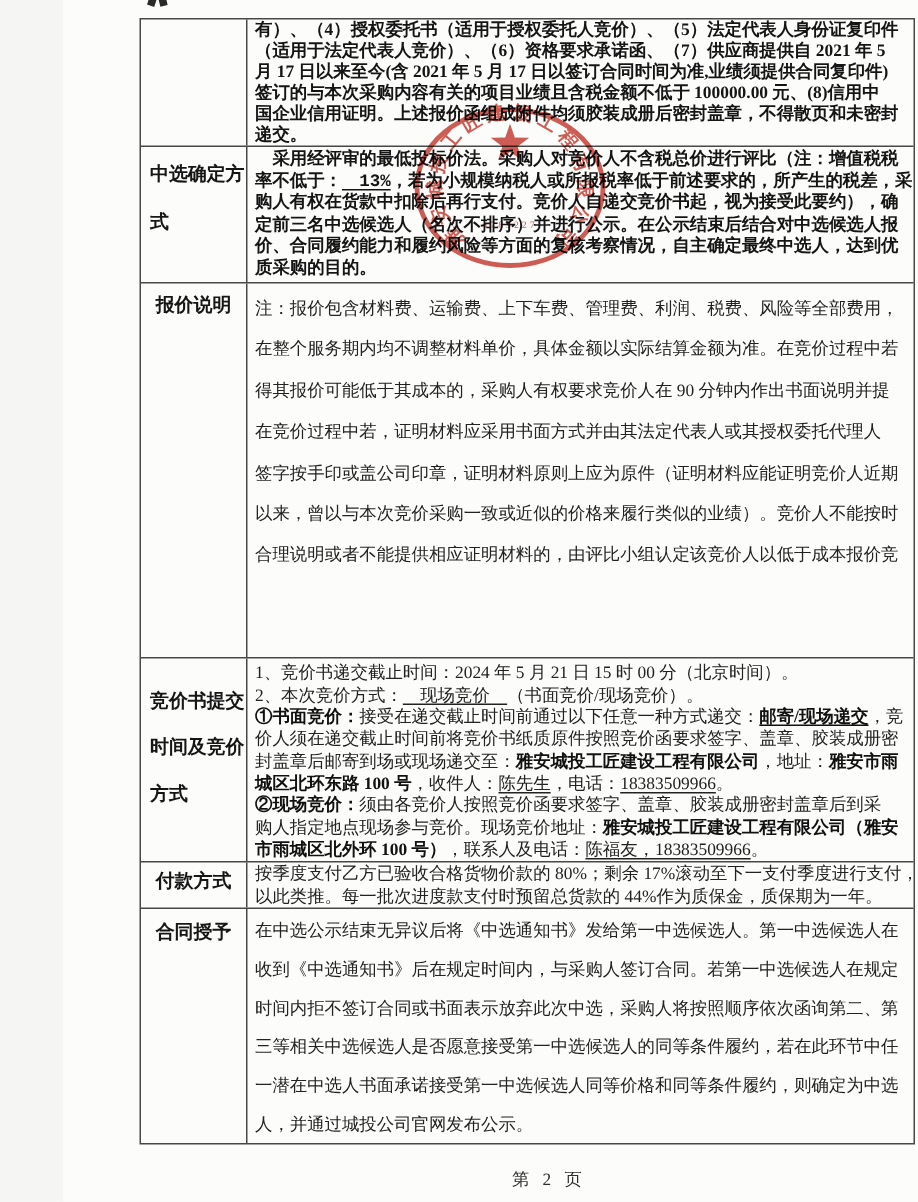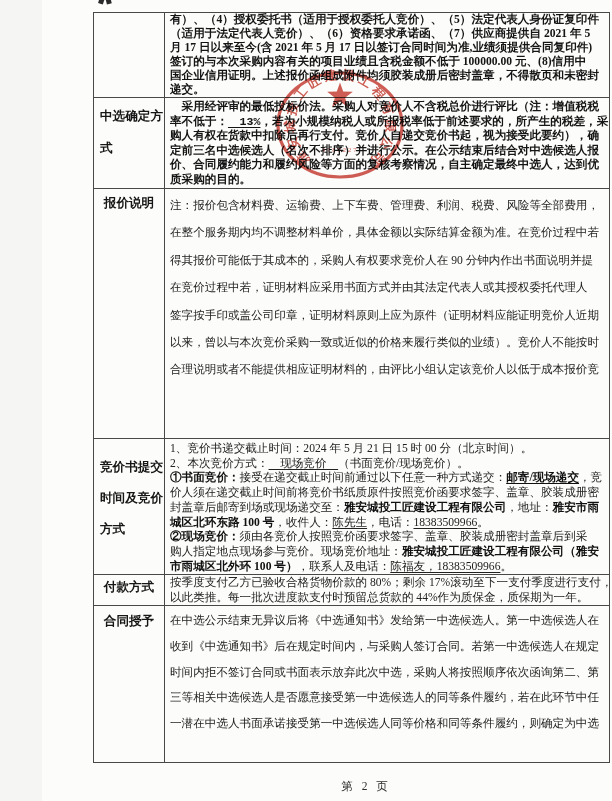--- a/index.html
+++ b/index.html
@@ -102,20 +102,21 @@
       <div class="trow" style="height: 157px;">
         <div class="hcell center" style="padding-top: 8px; line-height: 15px;">
           <div class="hline">合同授予</div>
         </div>
         <div class="ccell" style="padding-top: 2px; line-height: 25.8px;">
           <div class="cline"><span>在中选公示结束无异议后将《中选通知书》发给第一中选候选人。第一中选候选人在</span></div>
           <div class="cline"><span>收到《中选通知书》后在规定时间内，与采购人签订合同。若第一中选候选人在规定</span></div>
           <div class="cline"><span>时间内拒不签订合同或书面表示放弃此次中选，采购人将按照顺序依次函询第二、第</span></div>
           <div class="cline"><span>三等相关中选候选人是否愿意接受第一中选候选人的同等条件履约，若在此环节中任</span></div>
           <div class="cline"><span>一潜在中选人书面承诺接受第一中选候选人同等价格和同等条件履约，则确定为中选</span></div>
+          <div class="cline"><span>人，并通过城投公司官网发布公示。</span></div>
         </div>
       </div>
     </div>
 
   <svg class="seal" viewBox="0 0 130 130">
     <ellipse cx="65" cy="62" rx="62" ry="52" fill="none" stroke="#c63a2f" stroke-width="3.2"></ellipse>
     <polygon fill="#c63a2f" points="65,19.5 68.2,28.6 77.8,28.8 70.1,34.7 72.9,43.9 65,38.4 57.1,43.9 59.9,34.7 52.2,28.8 61.8,28.6"></polygon>
     <defs>
       <path id="arcPath" d="M 35.4 97.2 A 46 46 0 1 1 94.6 97.2" fill="none"></path>
     </defs>

